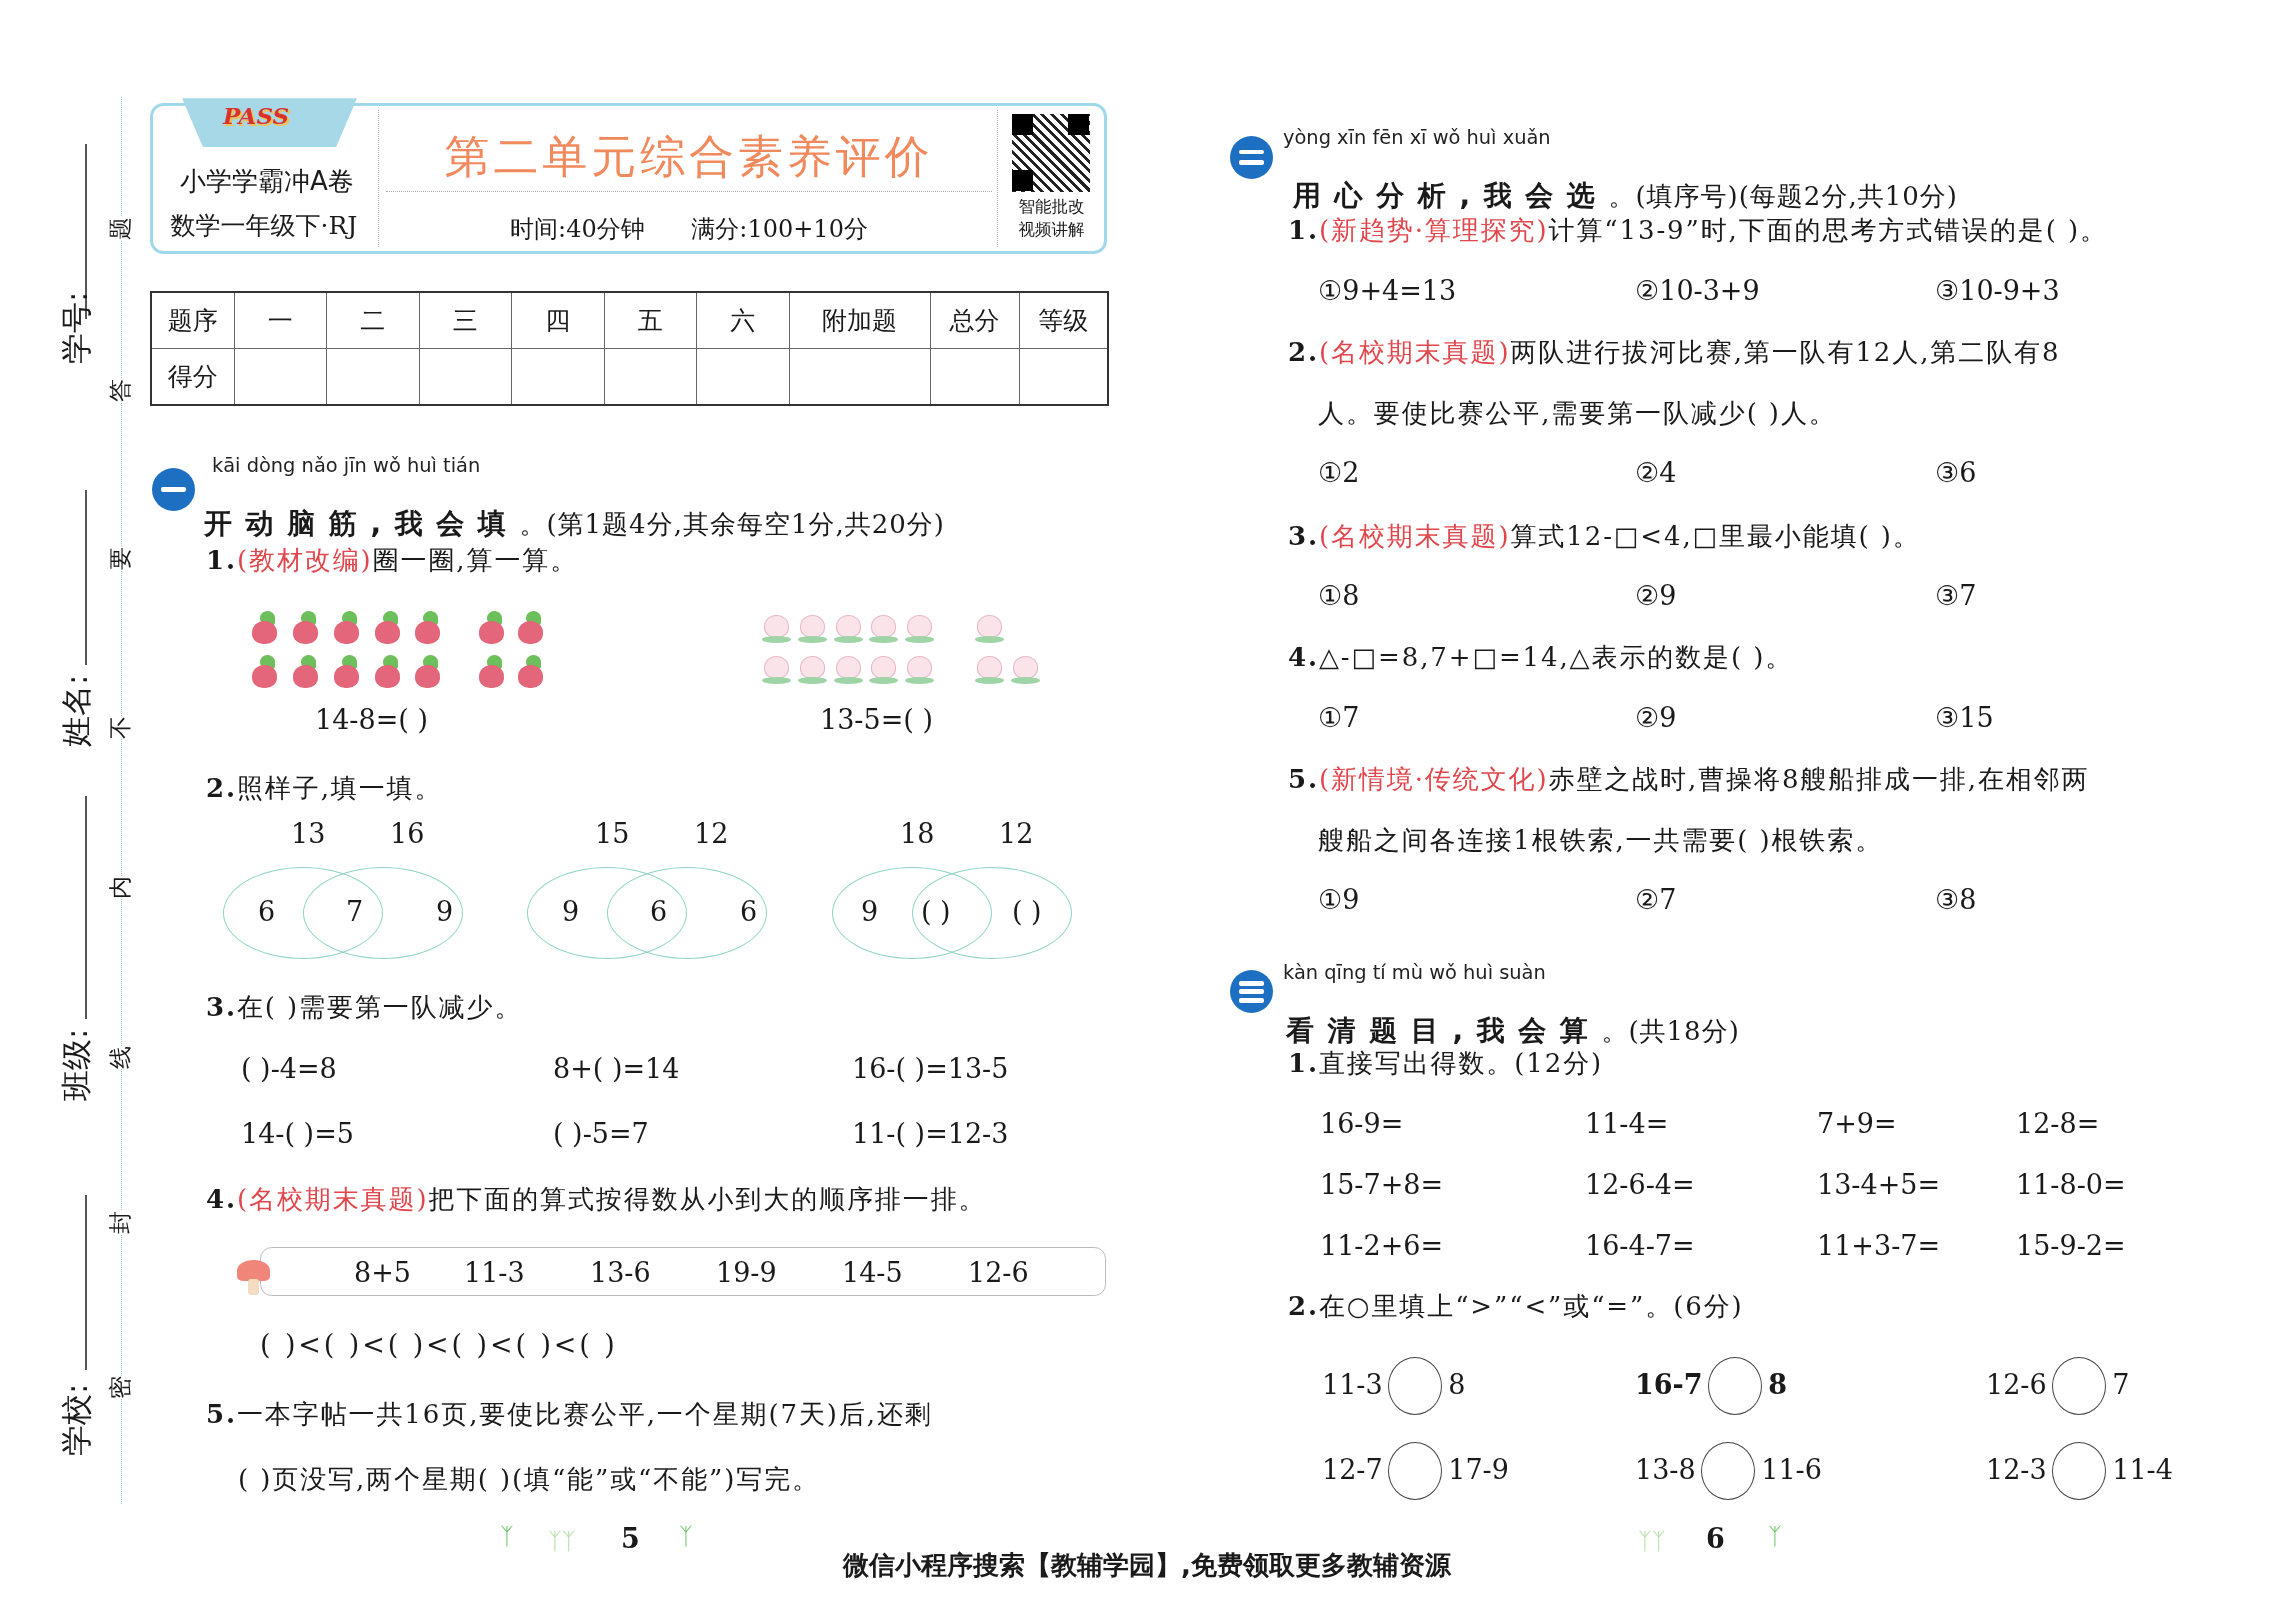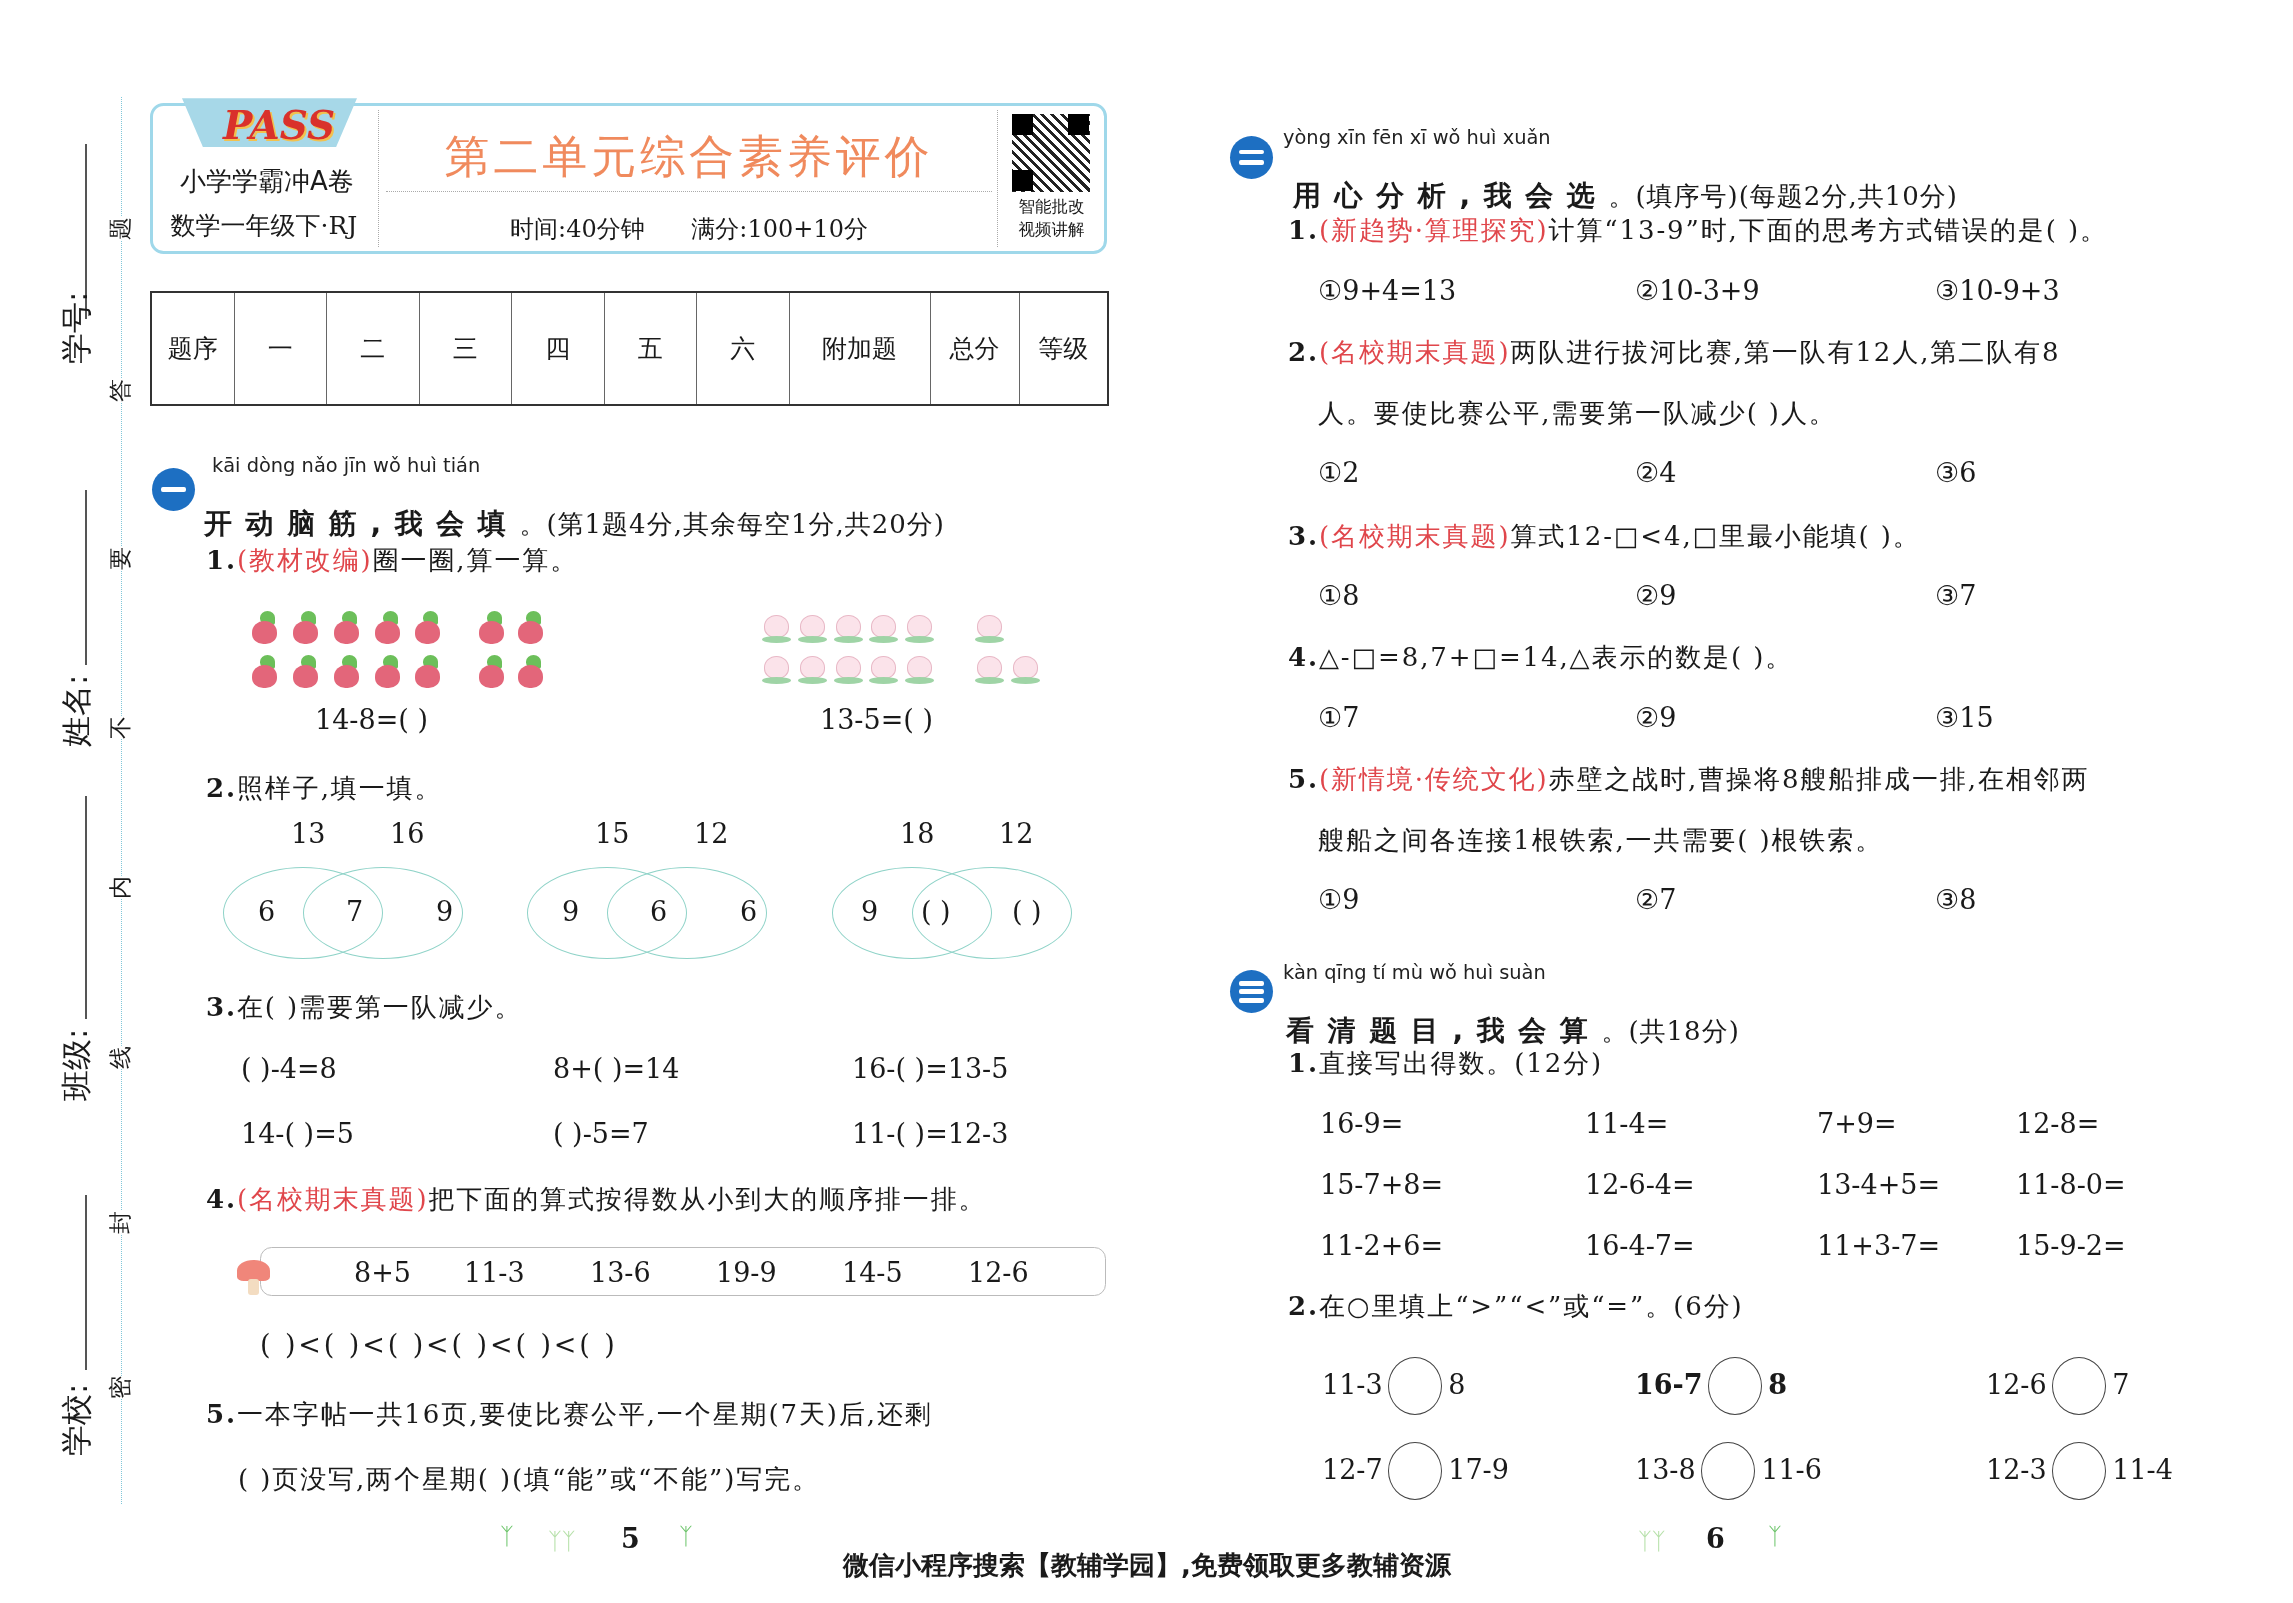--- a/index.html
+++ b/index.html
@@ -9,21 +9,21 @@
 
   
   .dotted-v { position: absolute; left: 121px; top: 97px; width: 0; height: 1407px; border-left: 1.9px dotted #7fc7d9; }
   .mark { position: absolute; left: 109px; font-size: 23px; background: #fff; padding: 3.9px 0; transform: rotate(-90deg); }
   .field { position: absolute; left: 56px; transform-origin: left top; transform: rotate(-90deg); font-size: 31px; font-family: "DejaVu Sans", sans-serif; white-space: nowrap; }
   .field-line { position: absolute; left: 85px; width: 1.9px; background: #555; }
 
   
   .hdr { position: absolute; left: 150px; top: 103px; width: 957px; height: 151px; border: 3.9px solid #9fd8ea; border-radius: 13.6px; background: #fff; }
   .hdr-tab { position: absolute; left: 29px; top: -7.8px; width: 175px; height: 49px; background: #a7d8e8; clip-path: polygon(0 0,100% 0,88% 100%,12% 100%); }
-  .pass { position: absolute; left: 70px; top: -3.9px; font-size: 39px; font-weight: bold; color: #d9312b; font-family: "DejaVu Serif", serif; font-style: italic; text-shadow: 1.9px 1.9px 0 #f2c14e; }
+  .pass { position: absolute; left: 70px; top: -3.9px; font-size: 23px; font-weight: bold; color: #d9312b; font-family: "DejaVu Serif", serif; font-style: italic; text-shadow: 1.9px 1.9px 0 #f2c14e; }
   .hdr-brand { position: absolute; left: 27px; top: 58px; font-size: 26px; font-family: "DejaVu Sans", sans-serif; }
   .hdr-grade { position: absolute; left: 17.5px; top: 103px; font-size: 25px; }
   .hdr-vsep { position: absolute; top: 3.9px; bottom: 3.9px; border-left: 1.9px dotted #aaa; }
   .hdr-hsep { position: absolute; left: 233px; width: 606px; top: 85px; border-top: 1.9px dotted #aaa; }
   .hdr-title { position: absolute; left: 233px; width: 606px; top: 21.3px; text-align: center; font-size: 45px; color: #f08a5d; letter-spacing: 3.9px; font-family: "DejaVu Sans", sans-serif; }
   .hdr-meta { position: absolute; left: 233px; width: 606px; top: 107px; text-align: center; font-size: 24px; word-spacing: 39px; }
   .qr { position: absolute; left: 859px; top: 7.8px; width: 78px; height: 78px;
         background:
           linear-gradient(#000,#000) 0 0/21.3px 21.3px no-repeat,
           linear-gradient(#000,#000) 56px 0/21.3px 21.3px no-repeat,
@@ -123,20 +123,32 @@
     <td class="lbl">题序</td>
     <td>一</td>
     <td>二</td>
     <td>三</td>
     <td>四</td>
     <td>五</td>
     <td>六</td>
     <td style="width:141px">附加题</td>
     <td style="width:89px">总分</td>
     <td style="width:89px">等级</td>
+  </tr>
+  <tr>
+    <td class="lbl">得分</td>
+    <td></td>
+    <td></td>
+    <td></td>
+    <td></td>
+    <td></td>
+    <td></td>
+    <td></td>
+    <td></td>
+    <td></td>
   </tr>
 </tbody>
   </table>
 
 <div class="sec-circle" style="left:152px;top:468px">
   <div class="bar" style="top:19.4px"></div>
 </div>
 <div class="pinyin" style="left:212px;top:454px">kāi dòng nǎo jīn     wǒ huì tián</div>
 <div class="sec-title" style="left:204px;top:478px">
   <span>开动脑筋,我会填</span><span class="sec-note">。(第1题4分,其余每空1分,共20分)</span>

